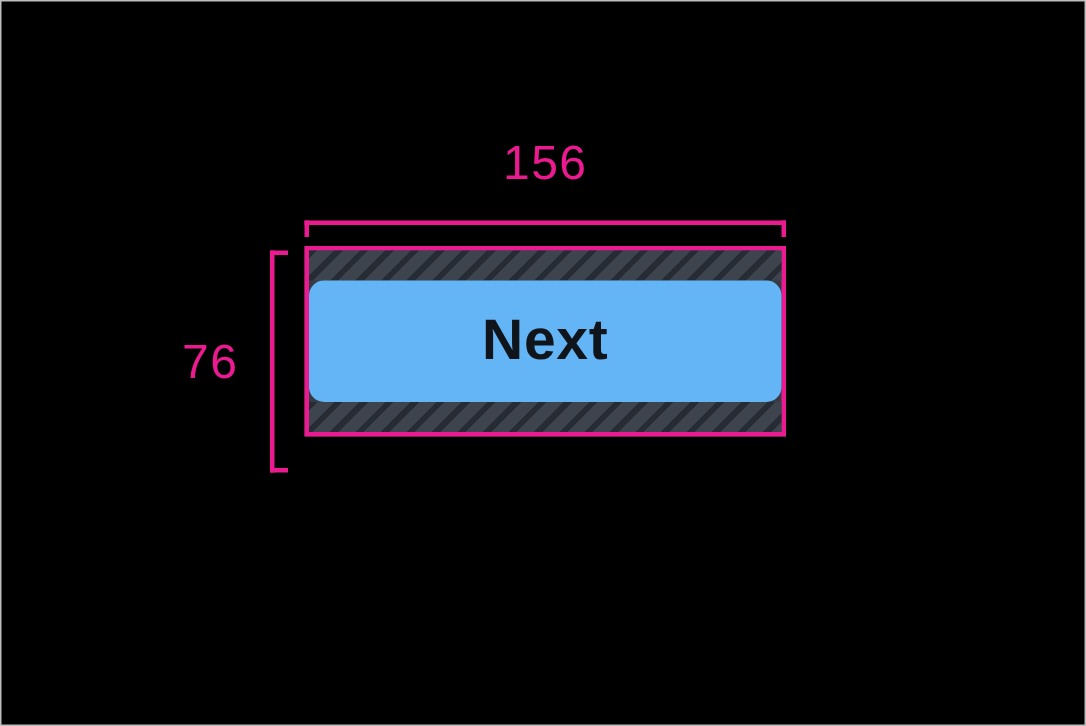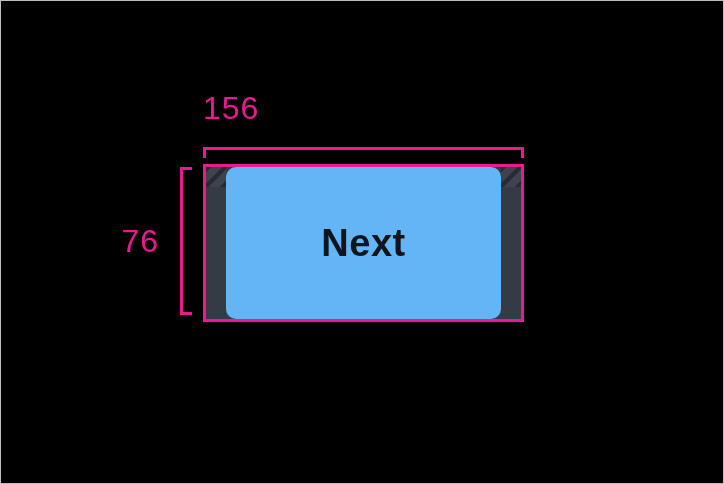--- a/index.html
+++ b/index.html
@@ -37,21 +37,21 @@
     font-size: 32px;
     line-height: 38px;
     font-weight: 400;
     letter-spacing: 1px;
     user-select: none;
   }
   .dim-label.width {
     left: 202px;
     top: 88px;
     width: 321px;
-    text-align: left;
+    text-align: center;
   }
   .dim-label.height {
     left: 112px;
     top: 221px;
     width: 46px;
     text-align: right;
   }
 
   
   .bracket-h {
@@ -78,26 +78,26 @@
     border-top: 3px solid var(--color-accent);
     border-bottom: 3px solid var(--color-accent);
   }
 
   
   .measured-box {
     position: absolute;
     left: 202px;
     top: 163px;
     width: 321px;
-    height: 158px;
+    height: 127px;
     box-sizing: border-box;
     border: 3px solid var(--color-accent);
     background: var(--color-box_inner_bg);
     display: flex;
-    flex-direction: row;
+    flex-direction: column;
   }
 
   .hatch {
     height: 20px;
     flex: 0 0 20px;
     background: repeating-linear-gradient(
       135deg,
       var(--color-hatch_stripe) 0 4px,
       var(--color-hatch_base) 4px 12px
     );

